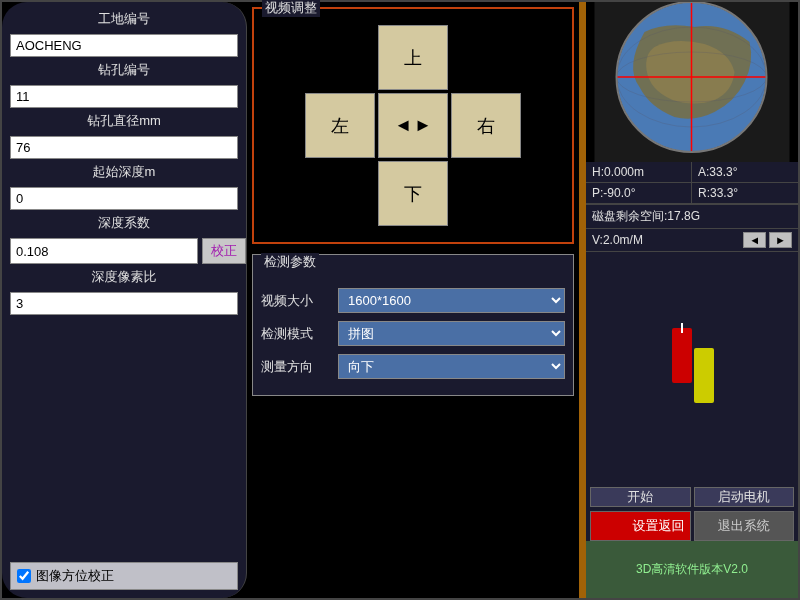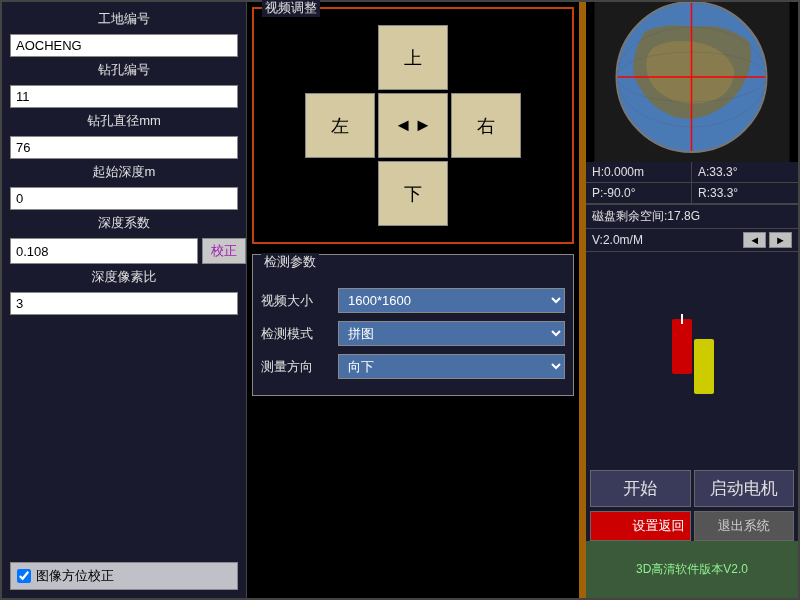--- a/index.html
+++ b/index.html
@@ -21,20 +21,21 @@
     }
     
     .left-panel {
       width: 245px;
       background: #1a1a2e;
       padding: 8px;
       display: flex;
       flex-direction: column;
       gap: 4px;
       border-right: 1px solid #444;
+      border-radius: 25px;
     }
     .field-label {
       color: #e0e0e0;
       text-align: center;
       font-size: 13px;
       margin-bottom: 2px;
     }
     .field-input {
       width: 100%;
       background: #fff;
@@ -249,22 +250,21 @@
       display: grid;
       grid-template-columns: 1fr 1fr;
       gap: 3px;
       padding: 4px;
       background: #1a1a2e;
     }
     .action-btn {
       background: #3a3a5a;
       color: #e0e0e0;
       border: 1px solid #666;
-      padding: 6px;
-      font-size: 17px;
+      font-size: 13px;
       font-family: inherit;
       cursor: pointer;
       text-align: center;
     }
     .action-btn.start {
       background: #3a3a5a;
     }
     .action-btn.motor {
       background: #3a3a5a;
     }

